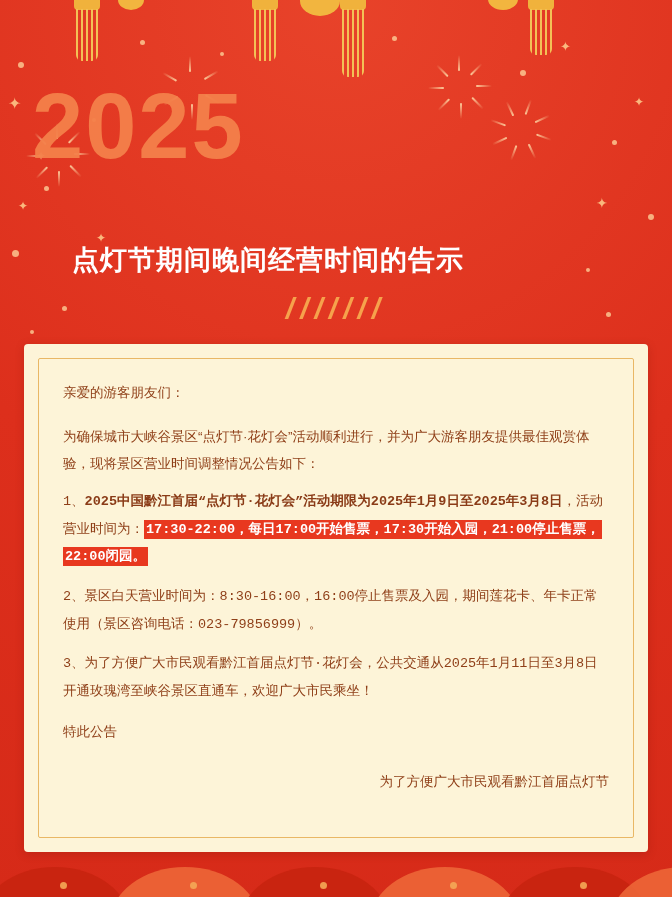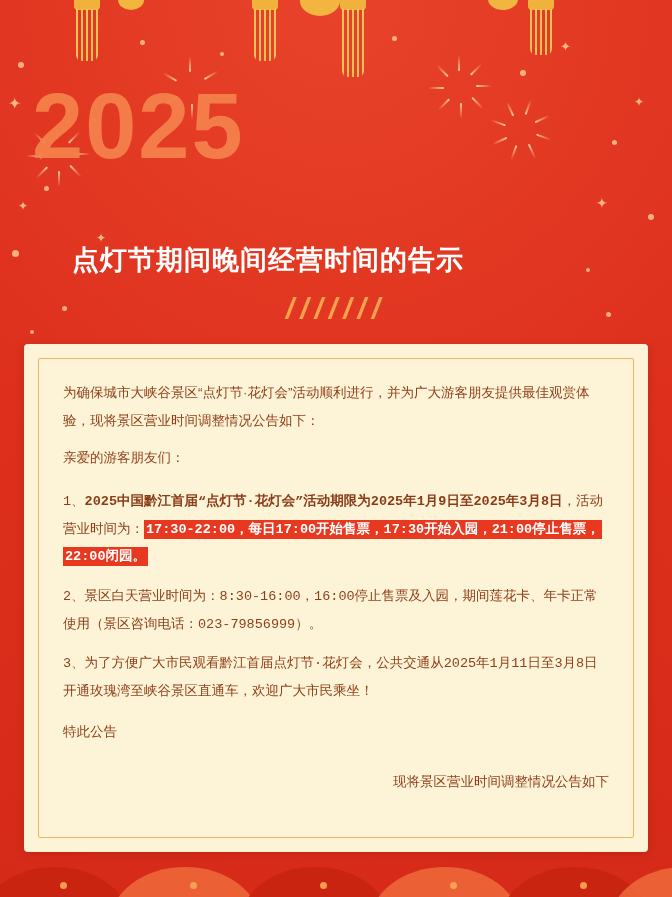--- a/index.html
+++ b/index.html
@@ -317,36 +317,36 @@
   <div class="knot" style="left:118px; top:-10px; width:26px; height:20px;"></div>
   <div class="knot" style="left:488px; top:-12px; width:30px; height:22px;"></div>
 
   <div class="year">2025</div>
   <div class="subtitle-line">点灯节期间晚间经营时间的告示</div>
   <div class="slashes">///////</div>
 
   <div class="card">
     <div class="card-inner">
 
+      <p class="p greeting">亲爱的游客朋友们：</p>
+
       <p class="p">为确保城市大峡谷景区“点灯节·花灯会”活动顺利进行，并为广大游客朋友提供最佳观赏体验，现将景区营业时间调整情况公告如下：</p>
-
-      <p class="p greeting">亲爱的游客朋友们：</p>
 
       <p class="p item">
         <span>1、</span><span class="bold">2025中国黔江首届“点灯节·花灯会”活动期限为2025年1月9日至2025年3月8日</span><span>，活动营业时间为：</span><span class="hl">17:30-22:00，每日17:00开始售票，17:30开始入园，21:00停止售票，22:00闭园。</span>
       </p>
 
       <p class="p item">2、景区白天营业时间为：8:30-16:00，16:00停止售票及入园，期间莲花卡、年卡正常使用（景区咨询电话：023-79856999）。</p>
 
       <p class="p item">3、为了方便广大市民观看黔江首届点灯节·花灯会，公共交通从2025年1月11日至3月8日开通玫瑰湾至峡谷景区直通车，欢迎广大市民乘坐！</p>
 
       <p class="p">特此公告</p>
 
       <div class="sign">
-        <div>现将景区营业时间调整情况公告如下</div>
+        <div>为了方便广大市民观看黔江首届点灯节</div>
       </div>
     </div>
   </div>
 
   <div class="bottom-band">
     <div class="arc" style="left:-20px;"></div>
     <div class="arc light" style="left:110px;"></div>
     <div class="arc" style="left:240px;"></div>
     <div class="arc light" style="left:370px;"></div>
     <div class="arc" style="left:500px;"></div>

